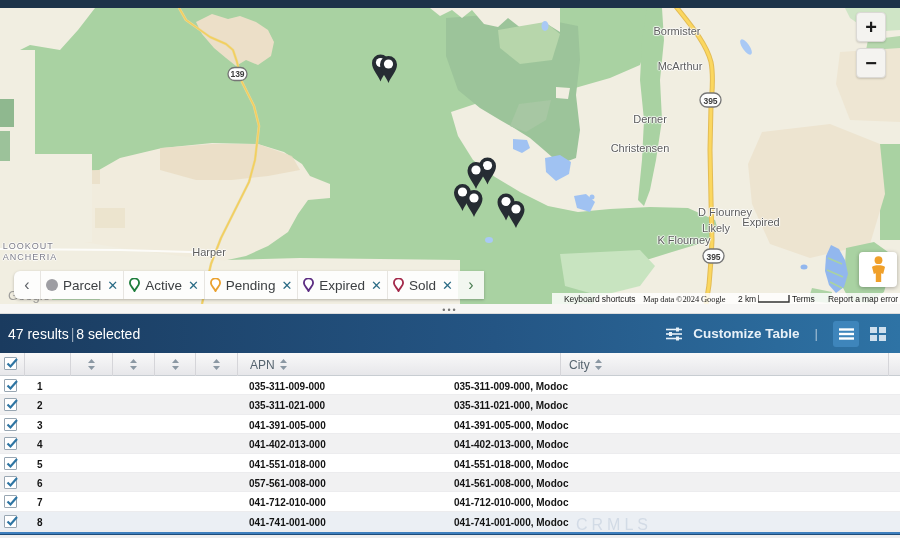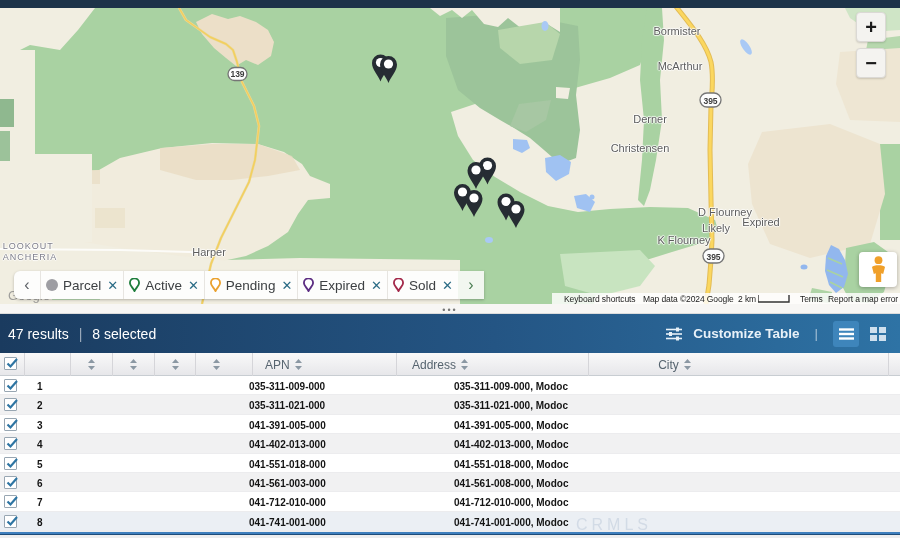--- a/index.html
+++ b/index.html
@@ -24,21 +24,21 @@
   #chips { position:absolute; left:14px; top:263px; height:28px; display:flex; align-items:stretch;
      background:#fdfdfc; border-radius:6px 0 0 6px; box-shadow:0 1px 3px rgba(0,0,0,.25); }
   .chip { display:flex; align-items:center; padding:0 5px; border-left:1px solid #e7e5e1; gap:5px;
      font-size:13.5px; color:#3d4043; white-space:nowrap; }
   .chev { display:flex; align-items:center; justify-content:center; width:26px; color:#5f6368; font-size:16px; }
   .chipx { color:#2a6b85; font-size:13px; margin-left:1px; }
   #dots { position:absolute; left:0; top:304px; width:900px; height:10px; background:#f7f6f4; border-bottom:1px solid #dcdcdc; }
   #dots div { position:absolute; left:440px; top:1px; width:20px; text-align:center; color:#777; font-size:9px; letter-spacing:2px; }
   #bluebar { position:absolute; left:0; top:314px; width:900px; height:39px;
      background:linear-gradient(90deg,#1a3b5f 0%, #245584 55%, #2e73a5 100%); color:#fff; }
-  #bluebar .left { position:absolute; left:8px; top:0; height:39px; display:flex; align-items:center; gap:10px; font-size:14px; }
+  #bluebar .left { position:absolute; left:8px; top:0; height:39px; display:flex; align-items:center; gap:2px; font-size:14px; }
   #bluebar .right { position:absolute; right:14px; top:0; height:39px; display:flex; align-items:center; gap:11px; font-size:13.5px; color:#e8f1f8; }
   .vbar { color:rgba(255,255,255,.55); }
   #listbtn { width:26px; height:26px; background:#3e85bb; border-radius:3px; display:flex; align-items:center; justify-content:center; }
   #thead { position:absolute; left:0; top:353px; width:900px; height:23px;
      background:linear-gradient(#f9f9f9,#e7e7ea); border-bottom:1px solid #c8cdd2; font-size:12px; color:#56646f; }
   .hcell { position:absolute; top:0; height:23px; display:flex; align-items:center; gap:5px; border-left:1px solid #d5d5d9; padding-left:8px; }
   .sortic { display:inline-block; }
   .row { position:absolute; left:0; width:900px; height:20px; font-size:10px; font-weight:bold; color:#141414; border-bottom:1px solid #ececee; }
   .row .num { position:absolute; left:37px; top:5px; }
   .row .apn { position:absolute; left:249px; top:5px; }
@@ -169,26 +169,26 @@
     <div class="zoombtn" style="top:4px;">+</div>
     <div class="zoombtn" style="top:40px;">−</div>
     <div id="pegman">
       <svg width="17" height="28" viewBox="0 0 17 28">
         <circle cx="8.5" cy="4.2" r="3.9" fill="#f0a02a"></circle>
         <path d="M2,11 C3.5,8.8 13.5,8.8 15,11 L13.2,18 L11.2,17.2 L11.2,26 L5.8,26 L5.8,17.2 L3.8,18 Z" fill="#f0a02a"></path>
       </svg>
     </div>
     <div id="attrib">
       <span style="left:12px;">Keyboard shortcuts</span>
-      <span style="left:91px;">Map data ©2024 Google</span>
+      <span style="left:91px;font-family:Liberation Serif, serif;">Map data ©2024 Google</span>
       <span style="left:186px;">2 km</span>
       <svg style="position:absolute;left:206px;top:2px;" width="32" height="8" viewBox="0 0 32 8">
           <path d="M0,0 V7 H31 V0" stroke="#333" stroke-width="1.4" fill="none"></path>
         </svg>
-      <span style="left:248px;">Terms</span>
+      <span style="left:240px;">Terms</span>
       <span style="left:276px;">Report a map error</span>
     </div>
     <div id="chips">
       <div class="chev">‹</div>
       <div class="chip"><span style="width:12px;height:12px;border-radius:50%;background:#9e9ea3;display:inline-block;"></span>Parcel<span class="chipx">✕</span></div>
       <div class="chip"><svg width="11" height="14" viewBox="0 0 12 15">
             <path d="M6,14 C4.2,10.5 1,8.2 1,5.2 A5,5 0 1 1 11,5.2 C11,8.2 7.8,10.5 6,14 Z" fill="#fff" stroke="#1e7d3c" stroke-width="2"></path>
           </svg>Active<span class="chipx">✕</span></div>
       <div class="chip"><svg width="11" height="14" viewBox="0 0 12 15">
             <path d="M6,14 C4.2,10.5 1,8.2 1,5.2 A5,5 0 1 1 11,5.2 C11,8.2 7.8,10.5 6,14 Z" fill="#fff" stroke="#eaa12e" stroke-width="2"></path>
@@ -267,29 +267,25 @@
           <path d="M3.5,0 L7,4 L0,4 Z" fill="#8b98a3"></path>
           <path d="M0,7 L7,7 L3.5,11 Z" fill="#8b98a3"></path>
         </svg>
       </div>
     <div class="hcell" style="left:195px;width:42px;justify-content:center;padding-left:0;">
         <svg class="sortic" width="7" height="11" viewBox="0 0 7 11">
           <path d="M3.5,0 L7,4 L0,4 Z" fill="#8b98a3"></path>
           <path d="M0,7 L7,7 L3.5,11 Z" fill="#8b98a3"></path>
         </svg>
       </div>
-    <div class="hcell" style="left:237px;width:159px;padding-left:12px;margin-left:15px;">APN <svg class="sortic" width="7" height="11" viewBox="0 0 7 11">
+    <div class="hcell" style="left:237px;width:159px;padding-left:12px;">APN <svg class="sortic" width="7" height="11" viewBox="0 0 7 11">
           <path d="M3.5,0 L7,4 L0,4 Z" fill="#8b98a3"></path>
           <path d="M0,7 L7,7 L3.5,11 Z" fill="#8b98a3"></path>
         </svg></div>
-    <div class="hcell" style="left:396px;width:164px;padding-left:15px;">Address <svg class="sortic" width="7" height="11" viewBox="0 0 7 11">
-          <path d="M3.5,0 L7,4 L0,4 Z" fill="#8b98a3"></path>
-          <path d="M0,7 L7,7 L3.5,11 Z" fill="#8b98a3"></path>
-        </svg></div>
-    <div class="hcell" style="left:588px;width:164px;justify-content:center;">City <svg class="sortic" width="7" height="11" viewBox="0 0 7 11">
+    <div class="hcell" style="left:560px;width:164px;">City <svg class="sortic" width="7" height="11" viewBox="0 0 7 11">
           <path d="M3.5,0 L7,4 L0,4 Z" fill="#8b98a3"></path>
           <path d="M0,7 L7,7 L3.5,11 Z" fill="#8b98a3"></path>
         </svg></div>
     <div class="hcell" style="left:888px;width:12px;"></div>
   </div>
   <div id="rows">
   <div class="row" style="top:376.0px;height:19.4px;background:#ffffff;">
         <div class="cb" style="top:3px;">
           <svg width="14" height="14" viewBox="0 0 14 14">
             <path d="M2.5,6.5 L5.5,9.5 L12,2" stroke="#2e75a3" stroke-width="2.2" fill="none"></path>
@@ -339,21 +335,21 @@
         <div class="apn">041-551-018-000</div>
         <div class="adr">041-551-018-000, Modoc</div>
       </div>
   <div class="row" style="top:473.0px;height:19.4px;background:#f1f1f2;">
         <div class="cb" style="top:3px;">
           <svg width="14" height="14" viewBox="0 0 14 14">
             <path d="M2.5,6.5 L5.5,9.5 L12,2" stroke="#2e75a3" stroke-width="2.2" fill="none"></path>
           </svg>
         </div>
         <div class="num">6</div>
-        <div class="apn">041-561-003-000</div>
+        <div class="apn">057-561-008-000</div>
         <div class="adr">041-561-008-000, Modoc</div>
       </div>
   <div class="row" style="top:492.4px;height:19.4px;background:#ffffff;">
         <div class="cb" style="top:3px;">
           <svg width="14" height="14" viewBox="0 0 14 14">
             <path d="M2.5,6.5 L5.5,9.5 L12,2" stroke="#2e75a3" stroke-width="2.2" fill="none"></path>
           </svg>
         </div>
         <div class="num">7</div>
         <div class="apn">041-712-010-000</div>

